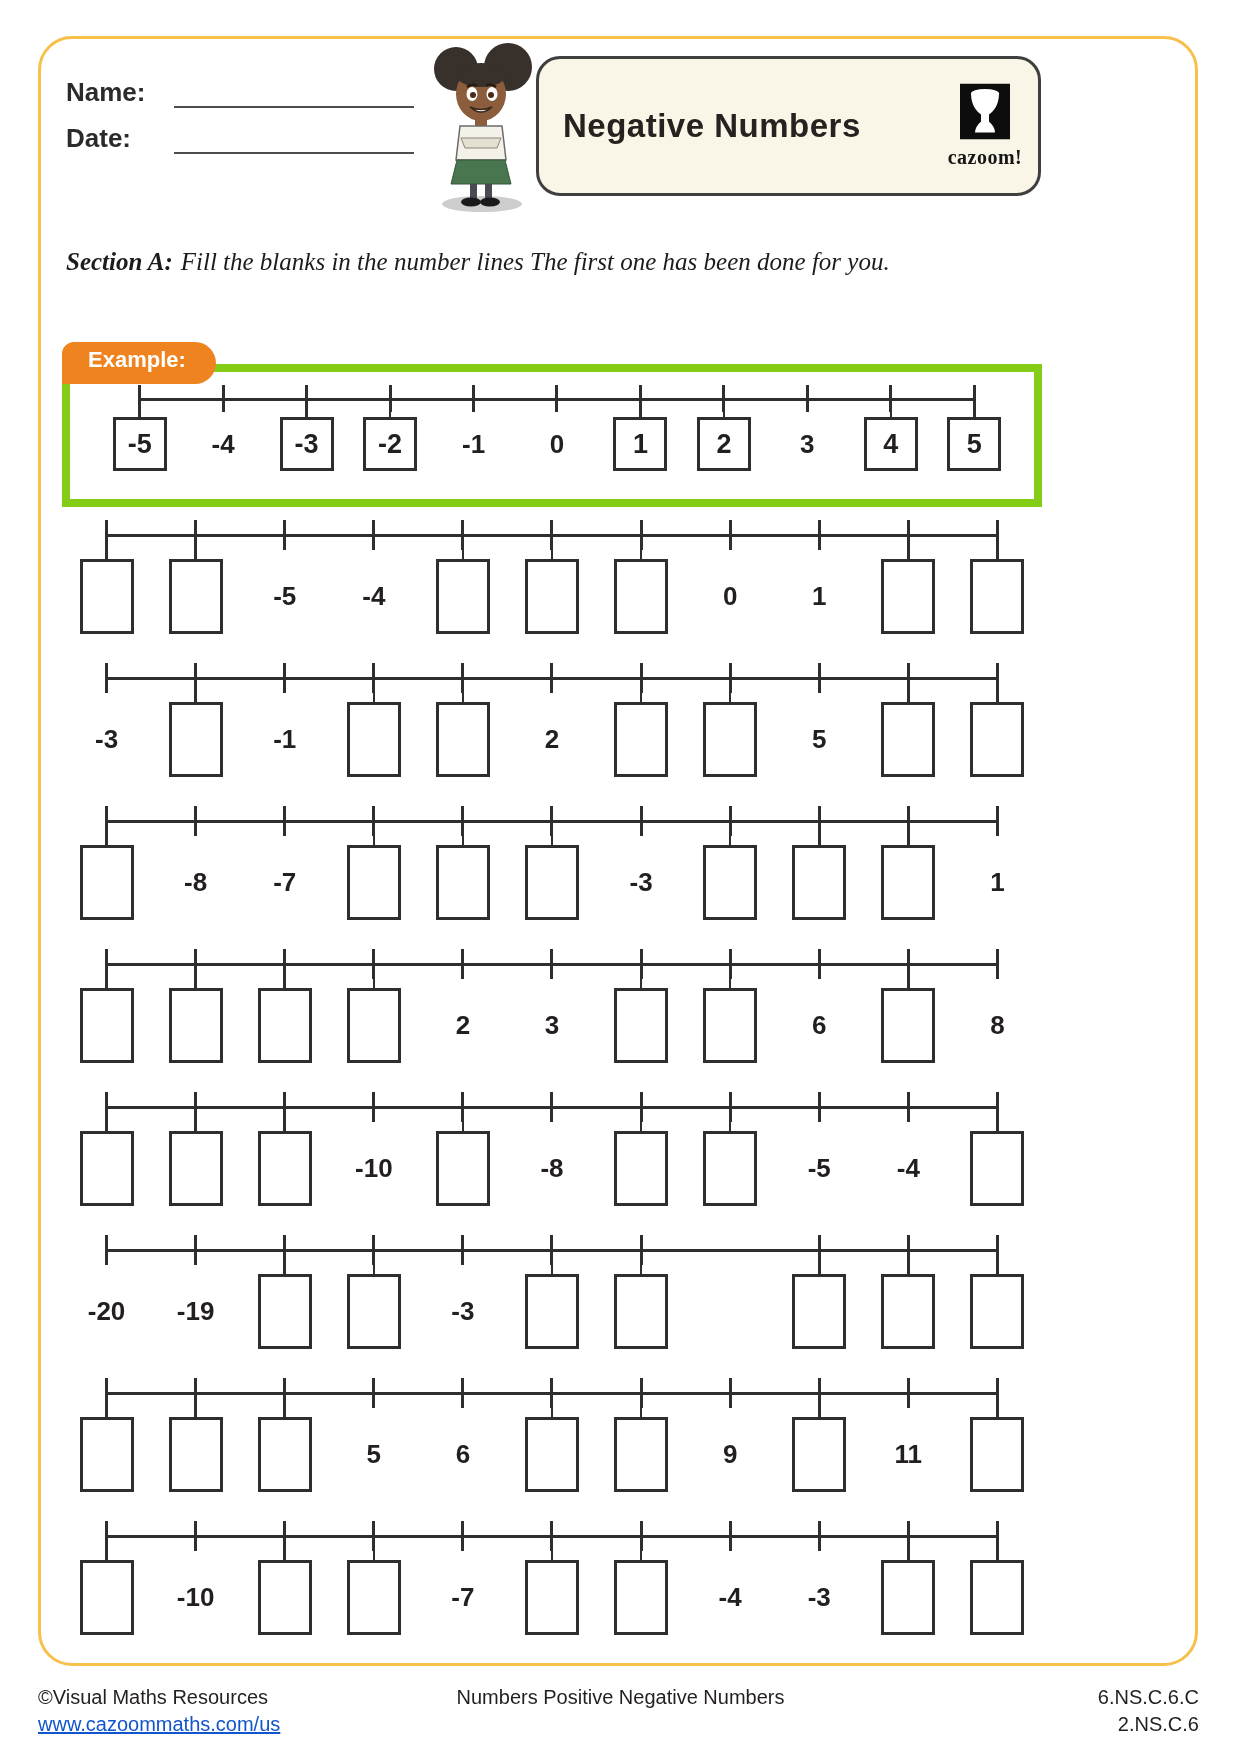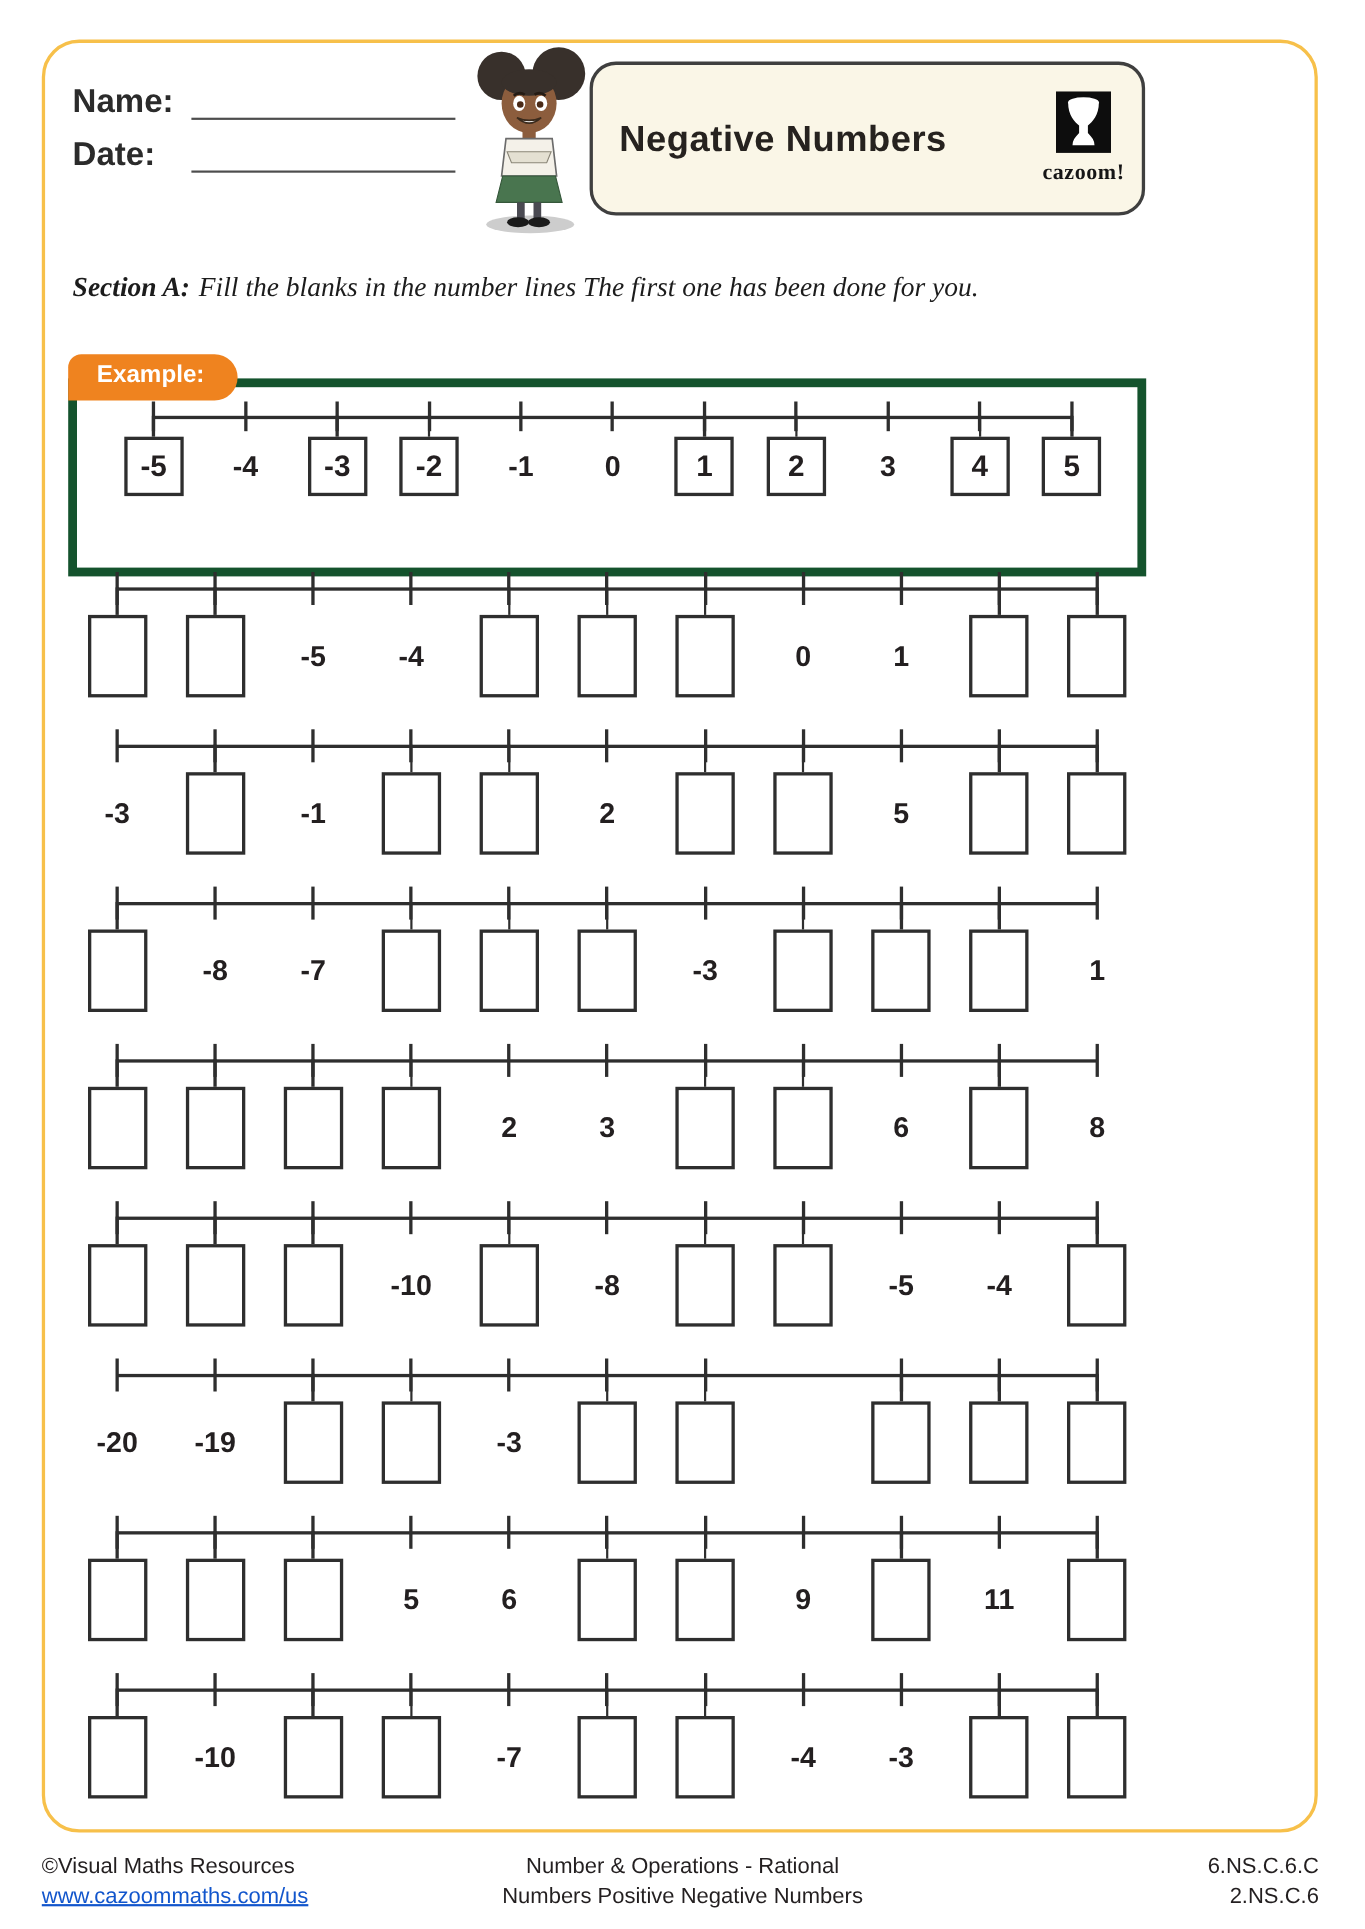--- a/index.html
+++ b/index.html
@@ -7,21 +7,21 @@
     position:relative; width:1241px; height:1754px; background:#ffffff;
     font-family:"Liberation Sans", sans-serif; color:#231F20; overflow:hidden;
   }
   .frame {
     position:absolute; left:38px; top:36px; width:1160px; height:1630px;
     border:3px solid #F7C04A; border-radius:34px; box-sizing:border-box;
   }
 
   
   .name-date { position:absolute; left:66px; top:76px; }
-  .nd-row { display:flex; align-items:center; margin-bottom:14px; font-size:30px; font-weight:bold; color:#2B2B2B; }
+  .nd-row { display:flex; align-items:center; margin-bottom:14px; font-size:26px; font-weight:bold; color:#2B2B2B; }
   .nd-label { width:102px; }
   .nd-line { width:240px; height:30px; border-bottom:2.5px solid #4D4D4D; margin-left:6px; }
 
   .mascot { position:absolute; left:424px; top:42px; width:112px; height:172px; }
 
   .title-box {
     position:absolute; left:536px; top:56px; width:505px; height:140px;
     background:#FAF6E7; border:3px solid #3F3F3F; border-radius:24px; box-sizing:border-box;
   }
   .title-text {
@@ -31,22 +31,22 @@
   .logo { position:absolute; right:12px; top:50%; transform:translateY(-50%); width:82px; text-align:center; }
   .logo-square { width:50px; height:56px; margin:0 auto 2px auto; }
   .logo-word { font-family:"Liberation Serif", serif; font-weight:bold; font-size:20px; color:#161616; letter-spacing:0.5px; }
 
   
   .section { position:absolute; left:66px; top:248px; font-family:"Liberation Serif", serif; font-style:italic; font-size:25px; color:#1C1C1C; }
   .section-label { font-weight:bold; margin-right:8px; }
 
   
   .example-box {
-    position:absolute; left:62px; top:344px; width:980px; height:180px;
-    border:8px solid #14532d; box-sizing:border-box;
+    position:absolute; left:62px; top:364px; width:980px; height:143px;
+    border:8px solid #84cc16; box-sizing:border-box;
   }
   .example-tab {
     position:absolute; left:-8px; top:-30px; height:42px; line-height:36px;
     background:#EF831F; color:#ffffff; font-weight:bold; font-size:22px;
     padding:0 30px 0 26px; border-radius:12px 21px 21px 0; box-sizing:border-box;
   }
   .example-line { position:absolute; left:28px; right:18px; top:10px; height:112px; }
 
   
   .lines { position:absolute; left:62px; top:514px; width:980px; }
@@ -629,20 +629,19 @@
           <div class="nl-box"></div>
         </div>
       </div>
   </div>
 
   <div class="footer-left">
     <div>©Visual Maths Resources</div>
     <div class="link">www.cazoommaths.com/us</div>
   </div>
   <div class="footer-center">
-    <div>Number &amp; Operations -  Rational</div>
     <div>Numbers Positive Negative Numbers</div>
   </div>
   <div class="footer-right">
     <div>6.NS.C.6.C</div>
     <div>2.NS.C.6</div>
   </div>
 </div>
 
 </body></html>

